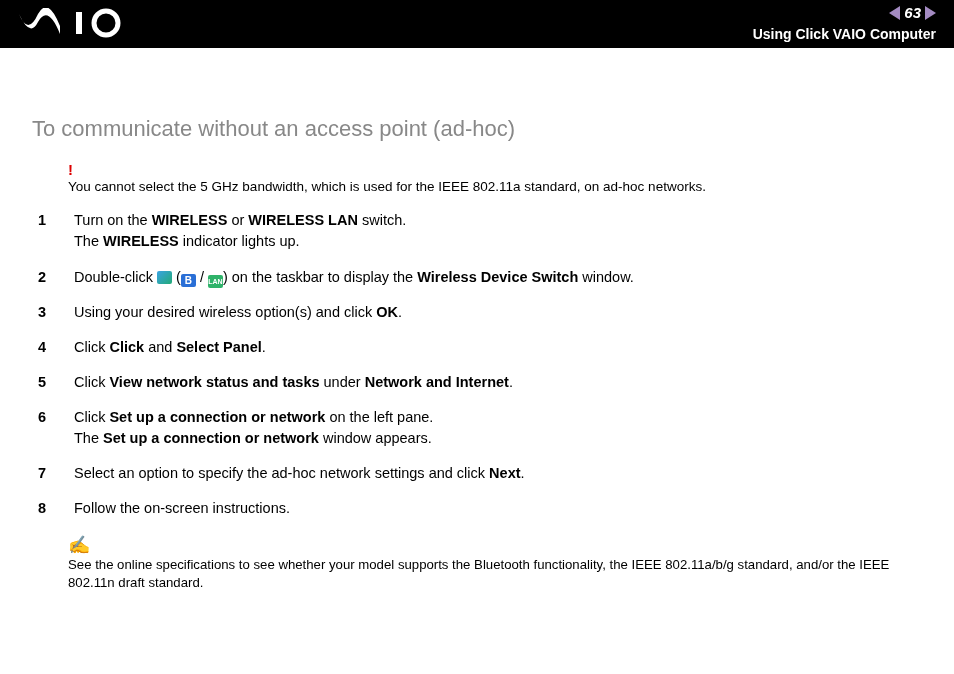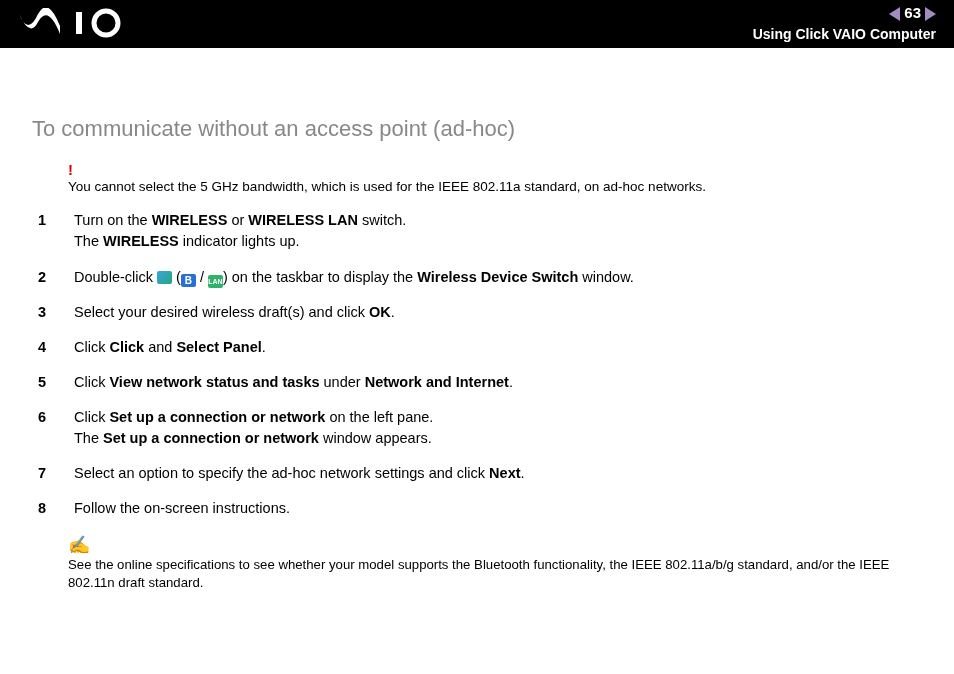--- a/index.html
+++ b/index.html
@@ -1,18 +1,18 @@
 <!DOCTYPE html>
 <html><head>
 <meta charset="utf-8">
 <style>
   html,body{margin:0;padding:0;width:954px;height:674px;font-family:Arial,Helvetica,sans-serif;color:#000;background:#fff;}
   .headerbar{background:#000;color:#fff;height:48px;position:relative;}
   .logo{position:absolute;left:18px;top:8px;}
-  .pnav{position:absolute;right:18px;top:4px;display:flex;align-items:flex-end;gap:4px;font-weight:bold;font-size:15px;}
+  .pnav{position:absolute;right:18px;top:4px;display:flex;align-items:center;gap:4px;font-weight:bold;font-style:italic;font-size:15px;}
   .pnav .tri{width:0;height:0;border-top:7px solid transparent;border-bottom:7px solid transparent;}
   .pnav .tri.left{border-right:11px solid #a48bc2;}
   .pnav .tri.right{border-left:11px solid #a48bc2;}
   .chapter{position:absolute;right:18px;top:26px;font-weight:bold;font-size:14px;}
   .page{padding:28px 22px 0 32px;}
   .h-title{font-size:22px;color:#888;font-weight:normal;margin:40px 0 18px 0;}
   .warn-row{margin-left:36px;margin-bottom:14px;font-size:13.5px;line-height:1.35;}
   .warn-mark{color:#d00;font-weight:bold;font-size:15px;display:block;margin-bottom:-2px;}
   .plain{margin-left:36px;margin-bottom:14px;font-size:13.5px;}
   ol.steps{list-style:none;padding:0;margin:0 0 0 0;}
@@ -65,21 +65,21 @@
       </span>
     </li>
     <li>
       <span class="num">2</span>
       <span class="body">
         <span>Double-click </span><span class="mini-icon i1"></span><span> (</span><span class="mini-icon i2">B</span><span> / </span><span class="mini-icon i3">LAN</span><span>) on the taskbar to display the </span><b>Wireless Device Switch</b><span> window.</span>
       </span>
     </li>
     <li>
       <span class="num">3</span>
-      <span class="body"><span>Select your desired wireless draft(s) and click </span><b>OK</b><span>.</span></span>
+      <span class="body"><span>Using your desired wireless option(s) and click </span><b>OK</b><span>.</span></span>
     </li>
     <li>
       <span class="num">4</span>
       <span class="body"><span>Click </span><b>Click</b><span> and </span><b>Select Panel</b><span>.</span></span>
     </li>
     <li>
       <span class="num">5</span>
       <span class="body"><span>Click </span><b>View network status and tasks</b><span> under </span><b>Network and Internet</b><span>.</span></span>
     </li>
     <li>

